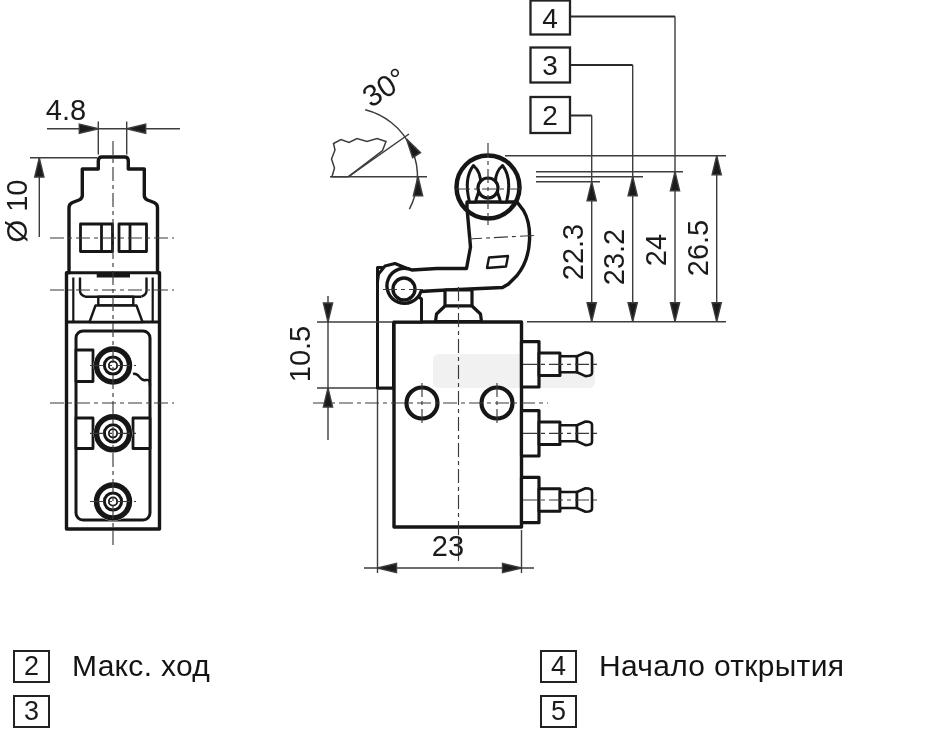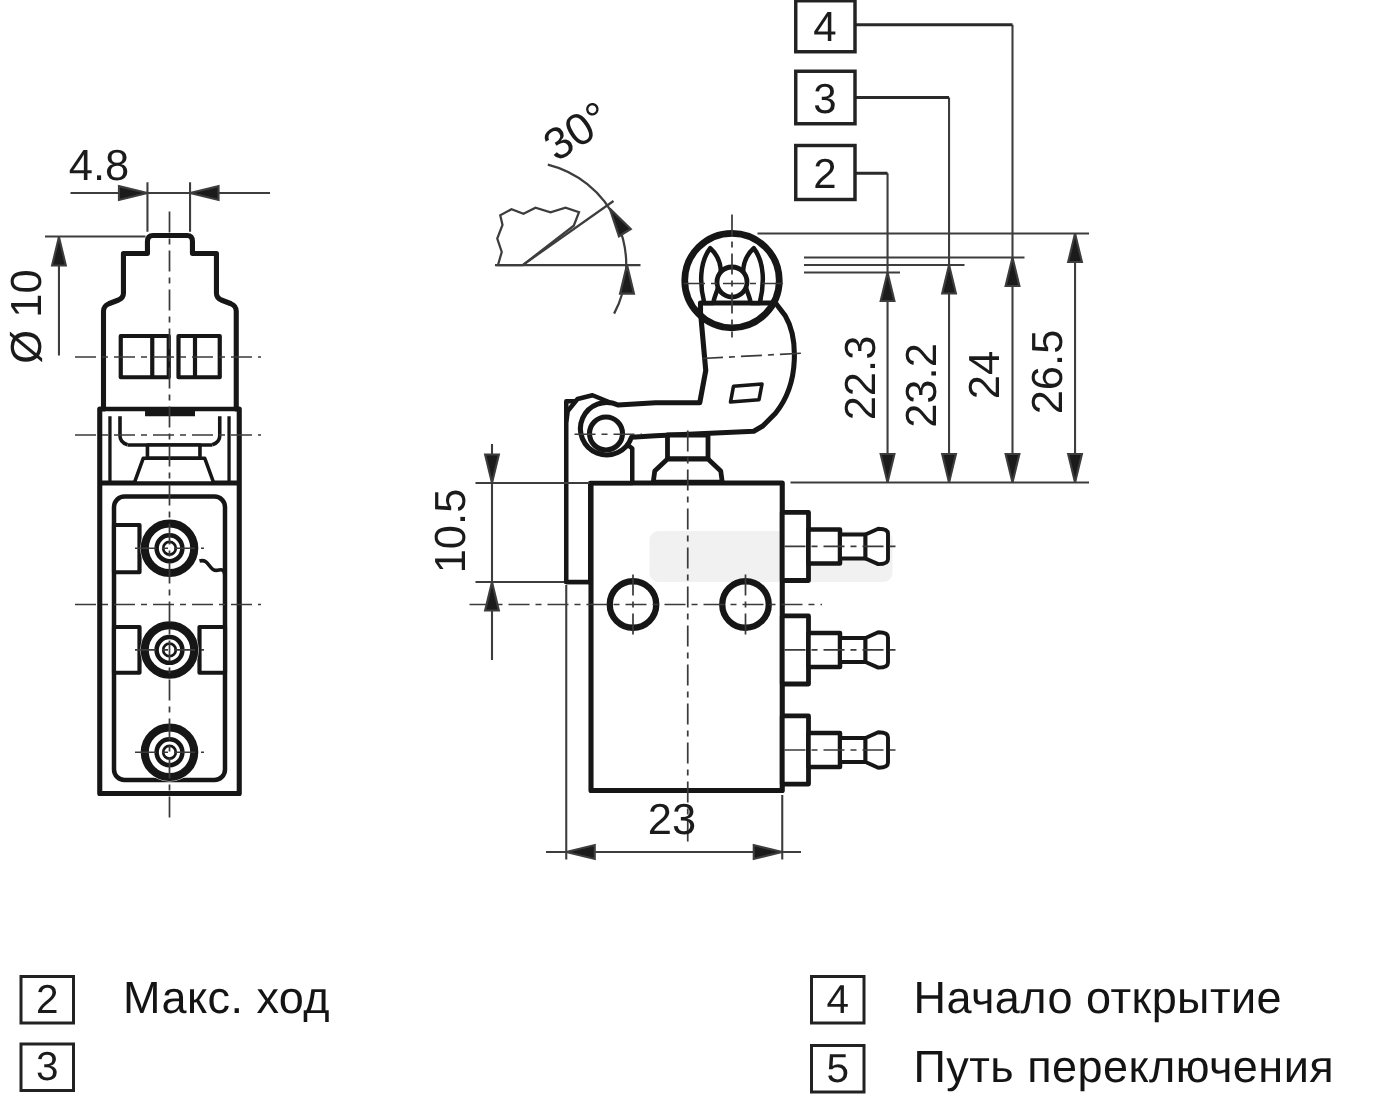--- a/index.html
+++ b/index.html
@@ -6,21 +6,21 @@
   #stage{position:relative;width:931px;height:734px;background:#ffffff;overflow:hidden;
          font-family:"Liberation Sans",sans-serif;}
   svg{position:absolute;left:0;top:0;}
   svg text{fill:#1b1b1b;font-family:"Liberation Sans",sans-serif;font-weight:400;}
   .dimtxt{font-size:29px;}
   .callnum{font-size:28px;}
   
   .legend-item{position:absolute;display:flex;align-items:center;}
   .lbox{width:37px;height:33px;border:2.5px solid #222;display:flex;align-items:center;
         justify-content:center;font-size:27px;color:#1b1b1b;box-sizing:border-box;background:#fff;}
-  .llabel{margin-left:32px;font-size:30px;color:#141414;letter-spacing:.3px;white-space:nowrap;}
+  .llabel{margin-left:22px;font-size:30px;color:#141414;letter-spacing:.3px;white-space:nowrap;}
 </style>
 </head>
 <body>
 
 <div id="stage">
 <svg width="931" height="734" viewBox="0 0 931 734">
   <defs>
     <path id="arrow" d="M0,0 L-19,4.6 L-19,-4.6 Z" fill="#1b1b1b"></path>
   </defs>
 
@@ -233,19 +233,18 @@
 
   <div class="legend-item" style="left:13px;top:649px;">
     <span class="lbox">2</span>
     <span class="llabel">Макс. ход</span>
   </div>
   <div class="legend-item" style="left:13px;top:695px;">
     <span class="lbox">3</span>
   </div>
   <div class="legend-item" style="left:540px;top:649px;">
     <span class="lbox">4</span>
-    <span class="llabel">Начало открытие</span>
+    <span class="llabel">Начало открытия</span>
   </div>
   <div class="legend-item" style="left:540px;top:695px;">
     <span class="lbox">5</span>
-    <span class="llabel">Путь переключения</span>
   </div>
 </div>
 
 </body></html>

